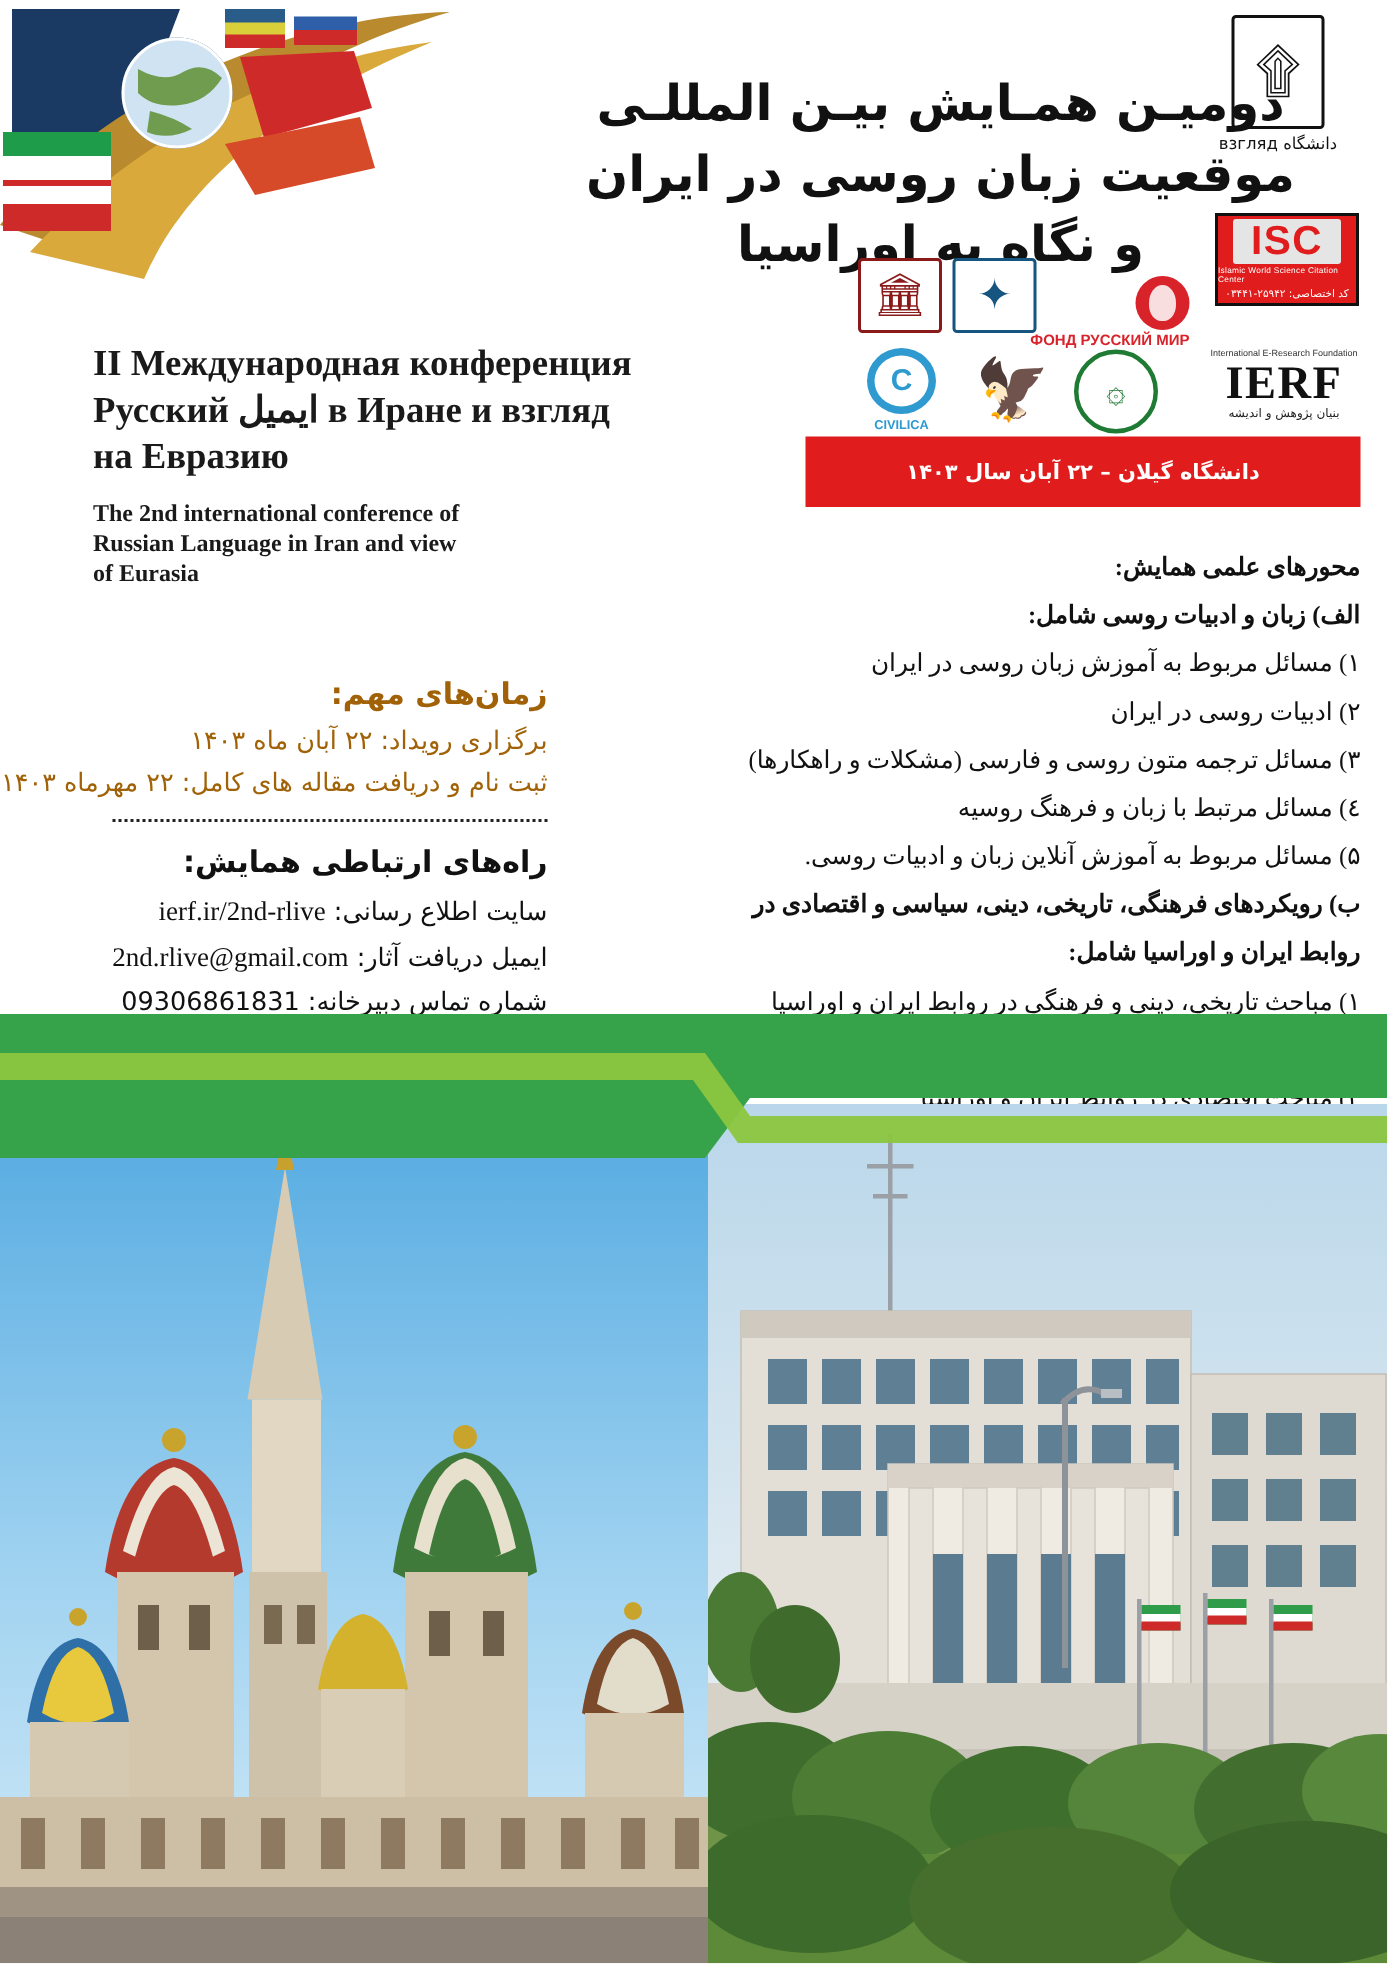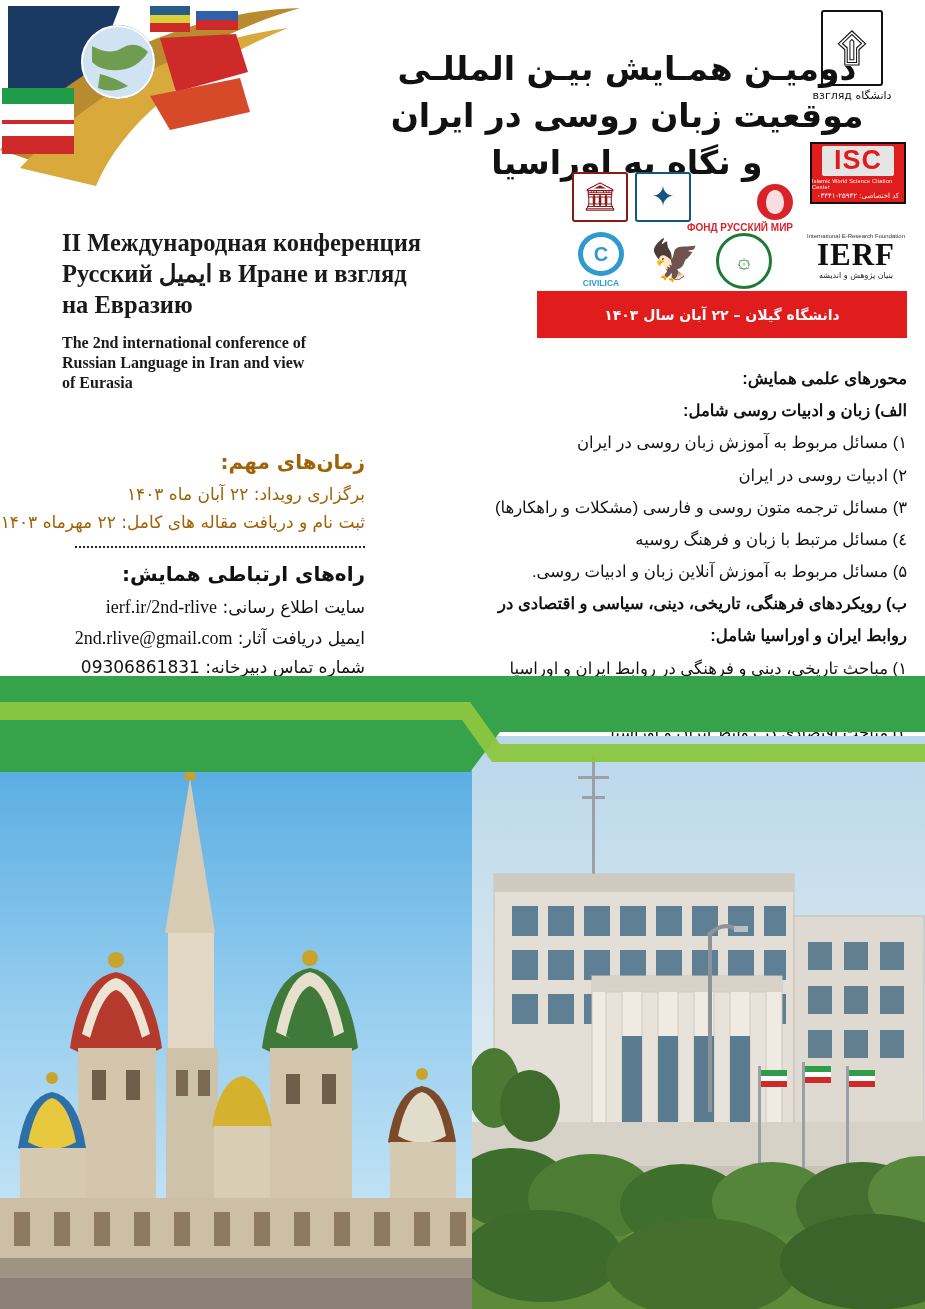--- a/index.html
+++ b/index.html
@@ -234,21 +234,21 @@
 
   
   .topics {
     position: absolute;
     right: 18px;
     top: 362px;
     width: 520px;
     direction: rtl;
     text-align: right;
     color: #111;
-    font-family: Liberation Sans, sans-serif;
+    font-family: Liberation Serif, serif;
     font-size: 16.5px;
     line-height: 1.95;
   }
   .topics .hd { font-weight: bold; }
   .topics .sub { font-weight: bold; }
   .topics .it { font-weight: normal; }
   .topics div { white-space: nowrap; }
 
   
   .dates {

